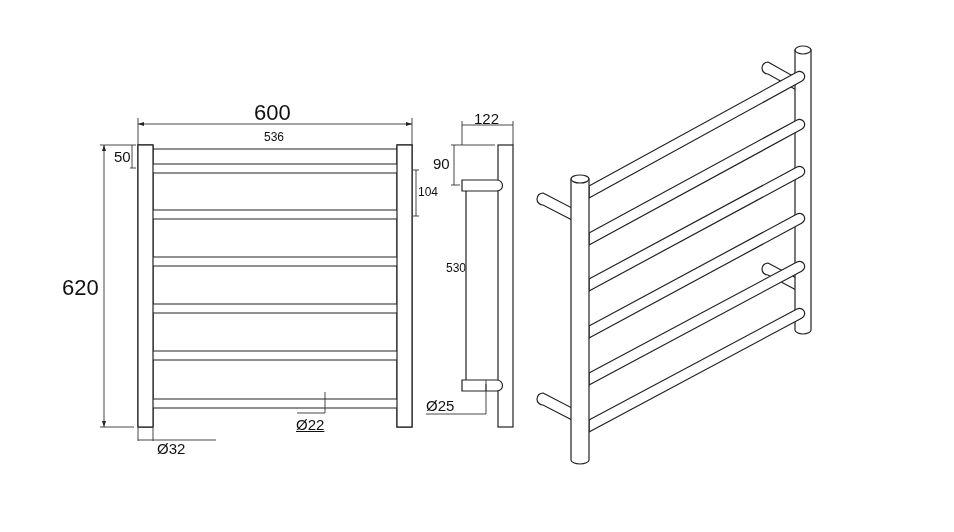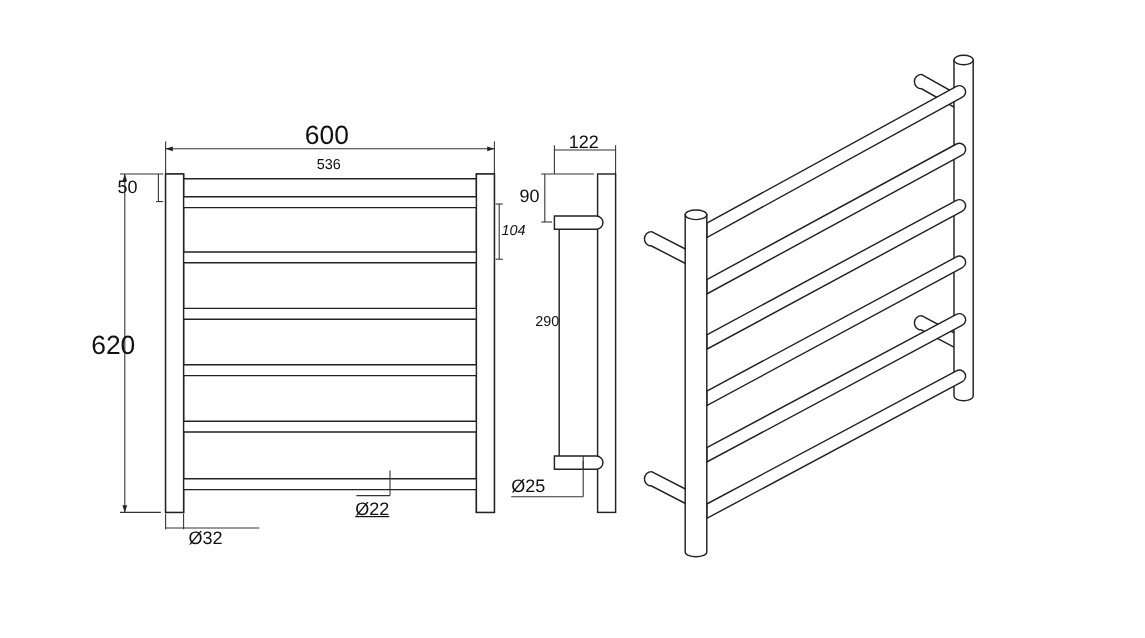--- a/index.html
+++ b/index.html
@@ -108,21 +108,21 @@
     <path class="solid" d="M543,193 L574,209 L574,221 L543,205 A6,6 0 0 1 543,193 Z"></path>
     <path class="solid" d="M543,393 L574,409 L574,421 L543,405 A6,6 0 0 1 543,393 Z"></path>
 
     <path class="solid" d="M571,179 L571,460 A9,4 0 0 0 589,460 L589,179 Z"></path>
     <ellipse class="solid" cx="580" cy="179" rx="9" ry="4"></ellipse>
   </g>
 </svg>
 
 <span class="lbl big" style="left:254px;top:102px;">600</span>
 <span class="lbl sm" style="left:264px;top:131px;">536</span>
-<span class="lbl mid" style="left:98px;top:149px;">50</span>
-<span class="lbl big" style="left:76px;top:277px;text-align:right;">620</span>
-<span class="lbl sm" style="left:418px;top:186px;font-style:italic;">104</span>
+<span class="lbl mid" style="left:114px;top:149px;">50</span>
+<span class="lbl big" style="left:62px;top:277px;text-align:right;">620</span>
+<span class="lbl sm" style="left:418px;top:186px;">104</span>
 <span class="lbl mid" style="left:296px;top:417px;text-decoration:underline;">Ø22</span>
 <span class="lbl mid" style="left:157px;top:441px;">Ø32</span>
 <span class="lbl mid" style="left:474px;top:111px;">122</span>
 <span class="lbl mid" style="left:433px;top:156px;">90</span>
-<span class="lbl sm" style="left:446px;top:262px;">290</span>
+<span class="lbl sm" style="left:446px;top:262px;">530</span>
 <span class="lbl mid" style="left:426px;top:398px;">Ø25</span>
 
 </body></html>

